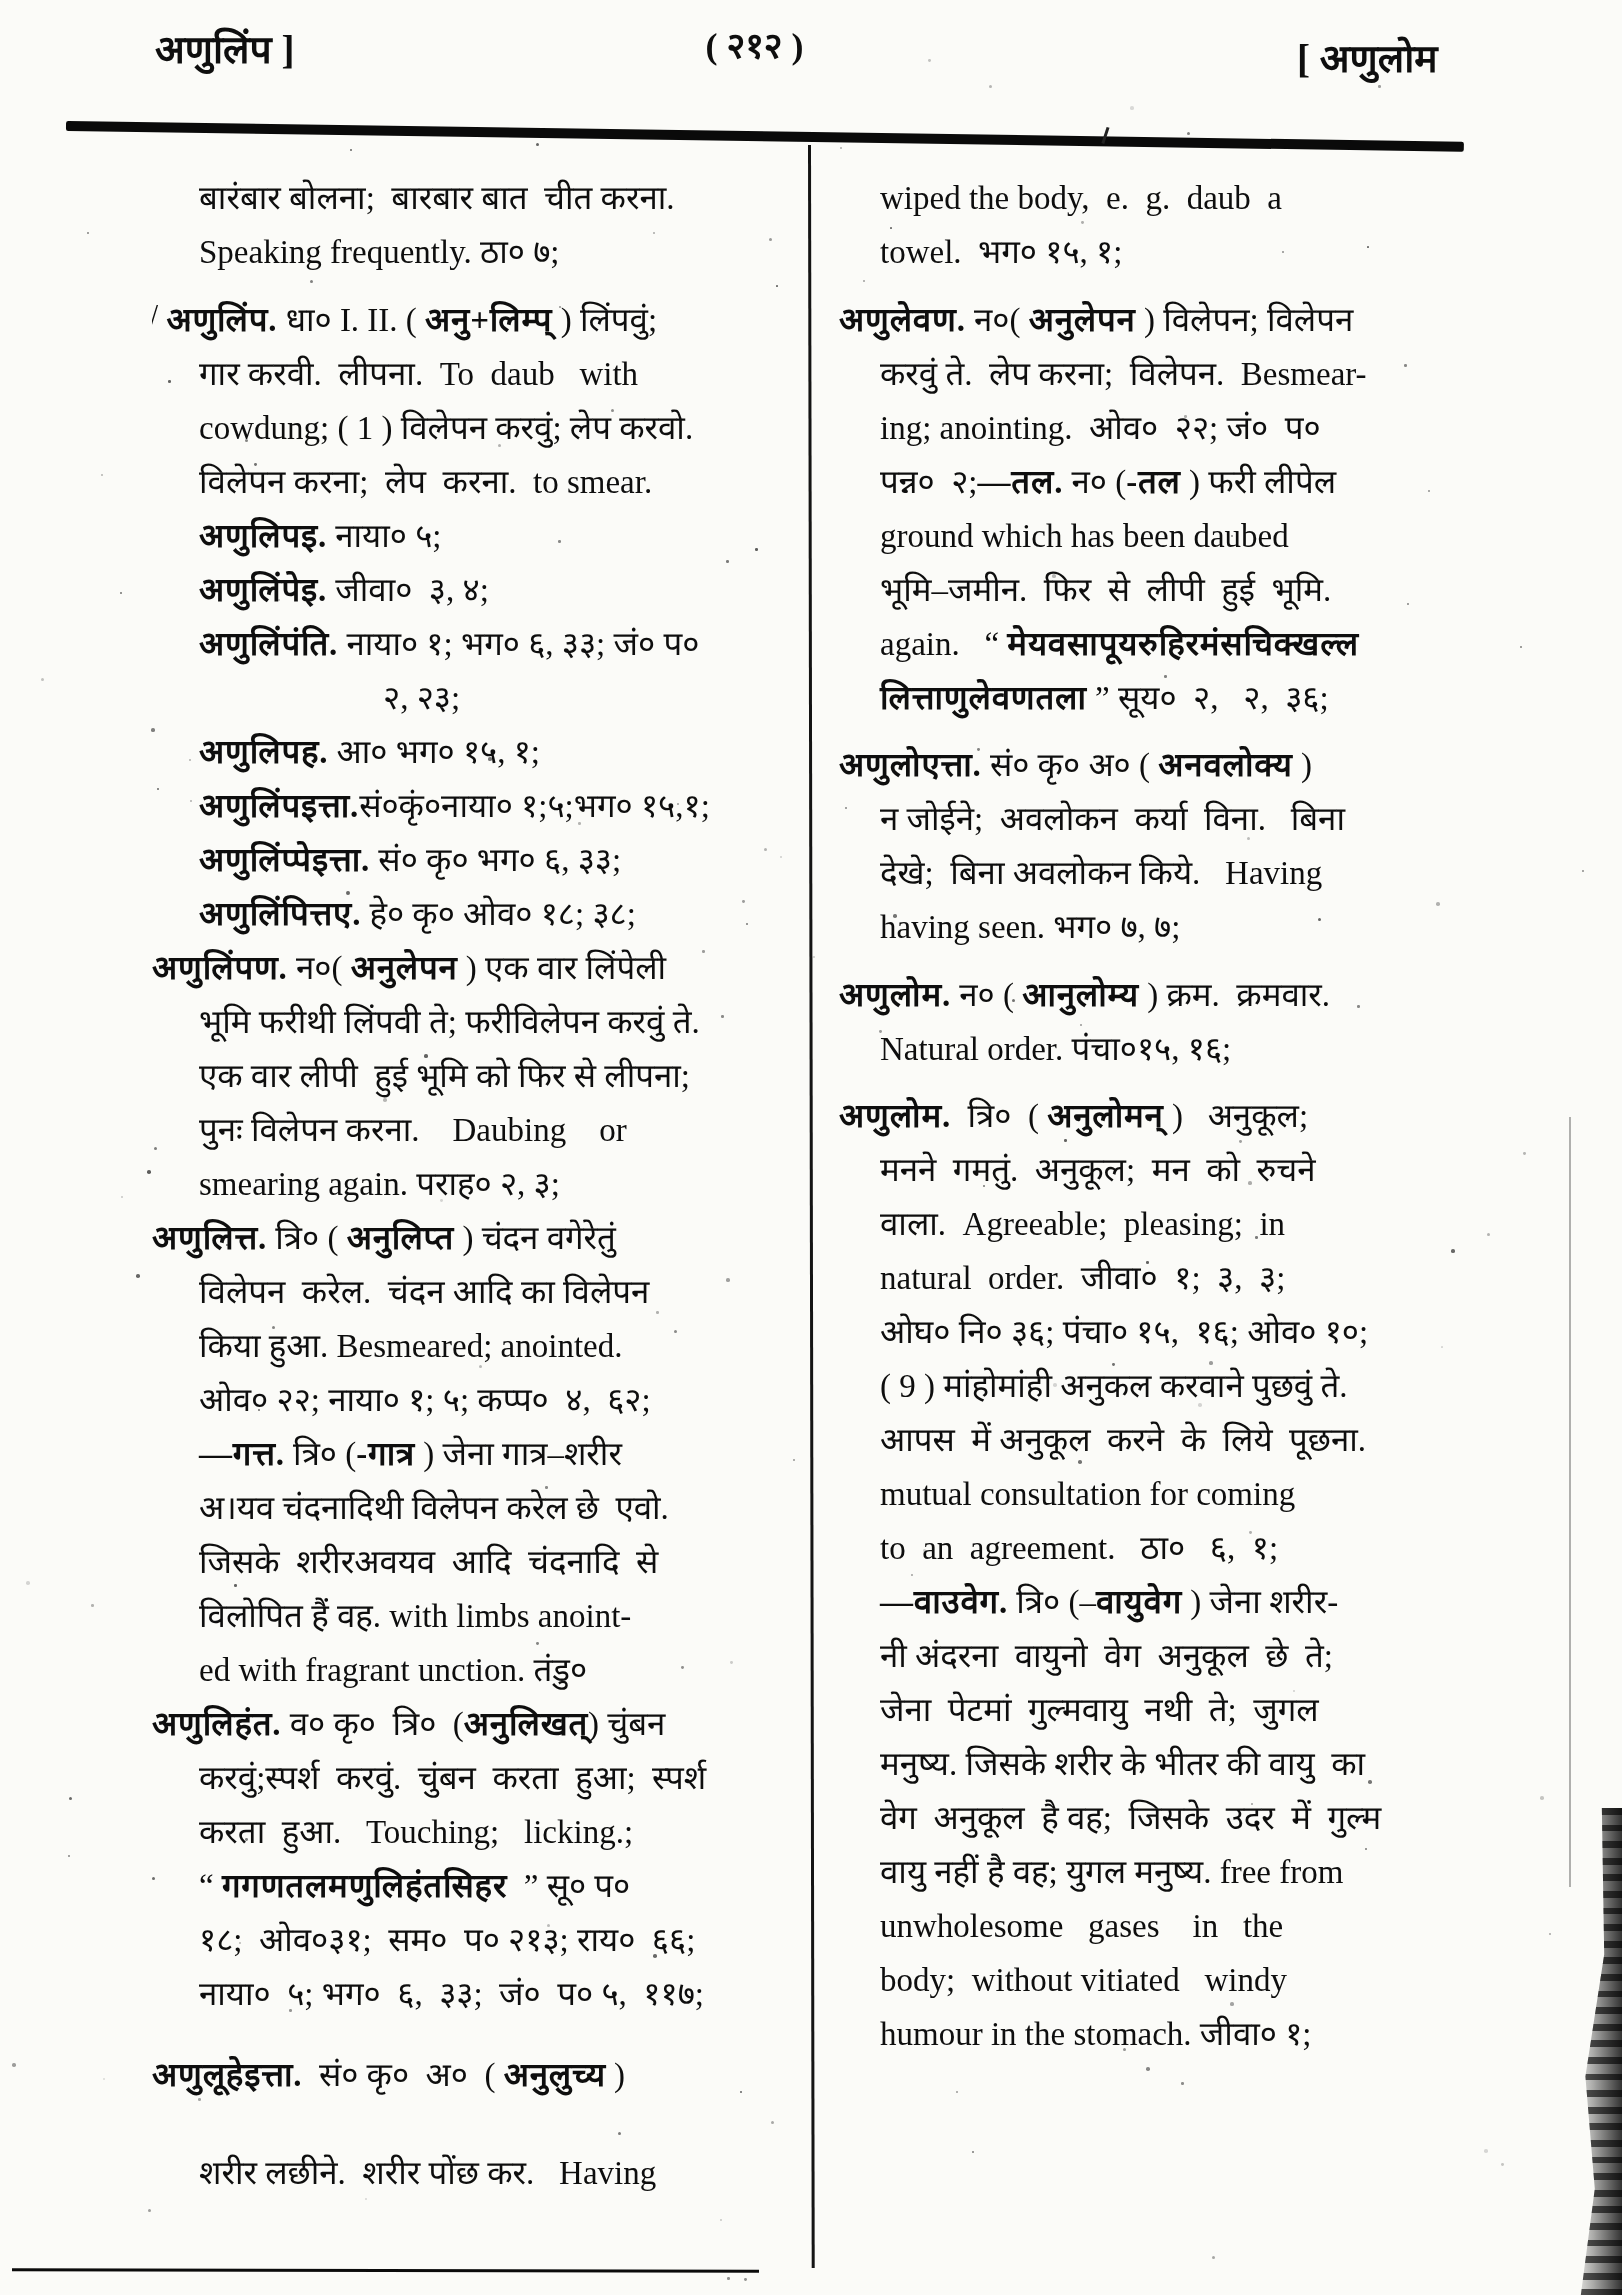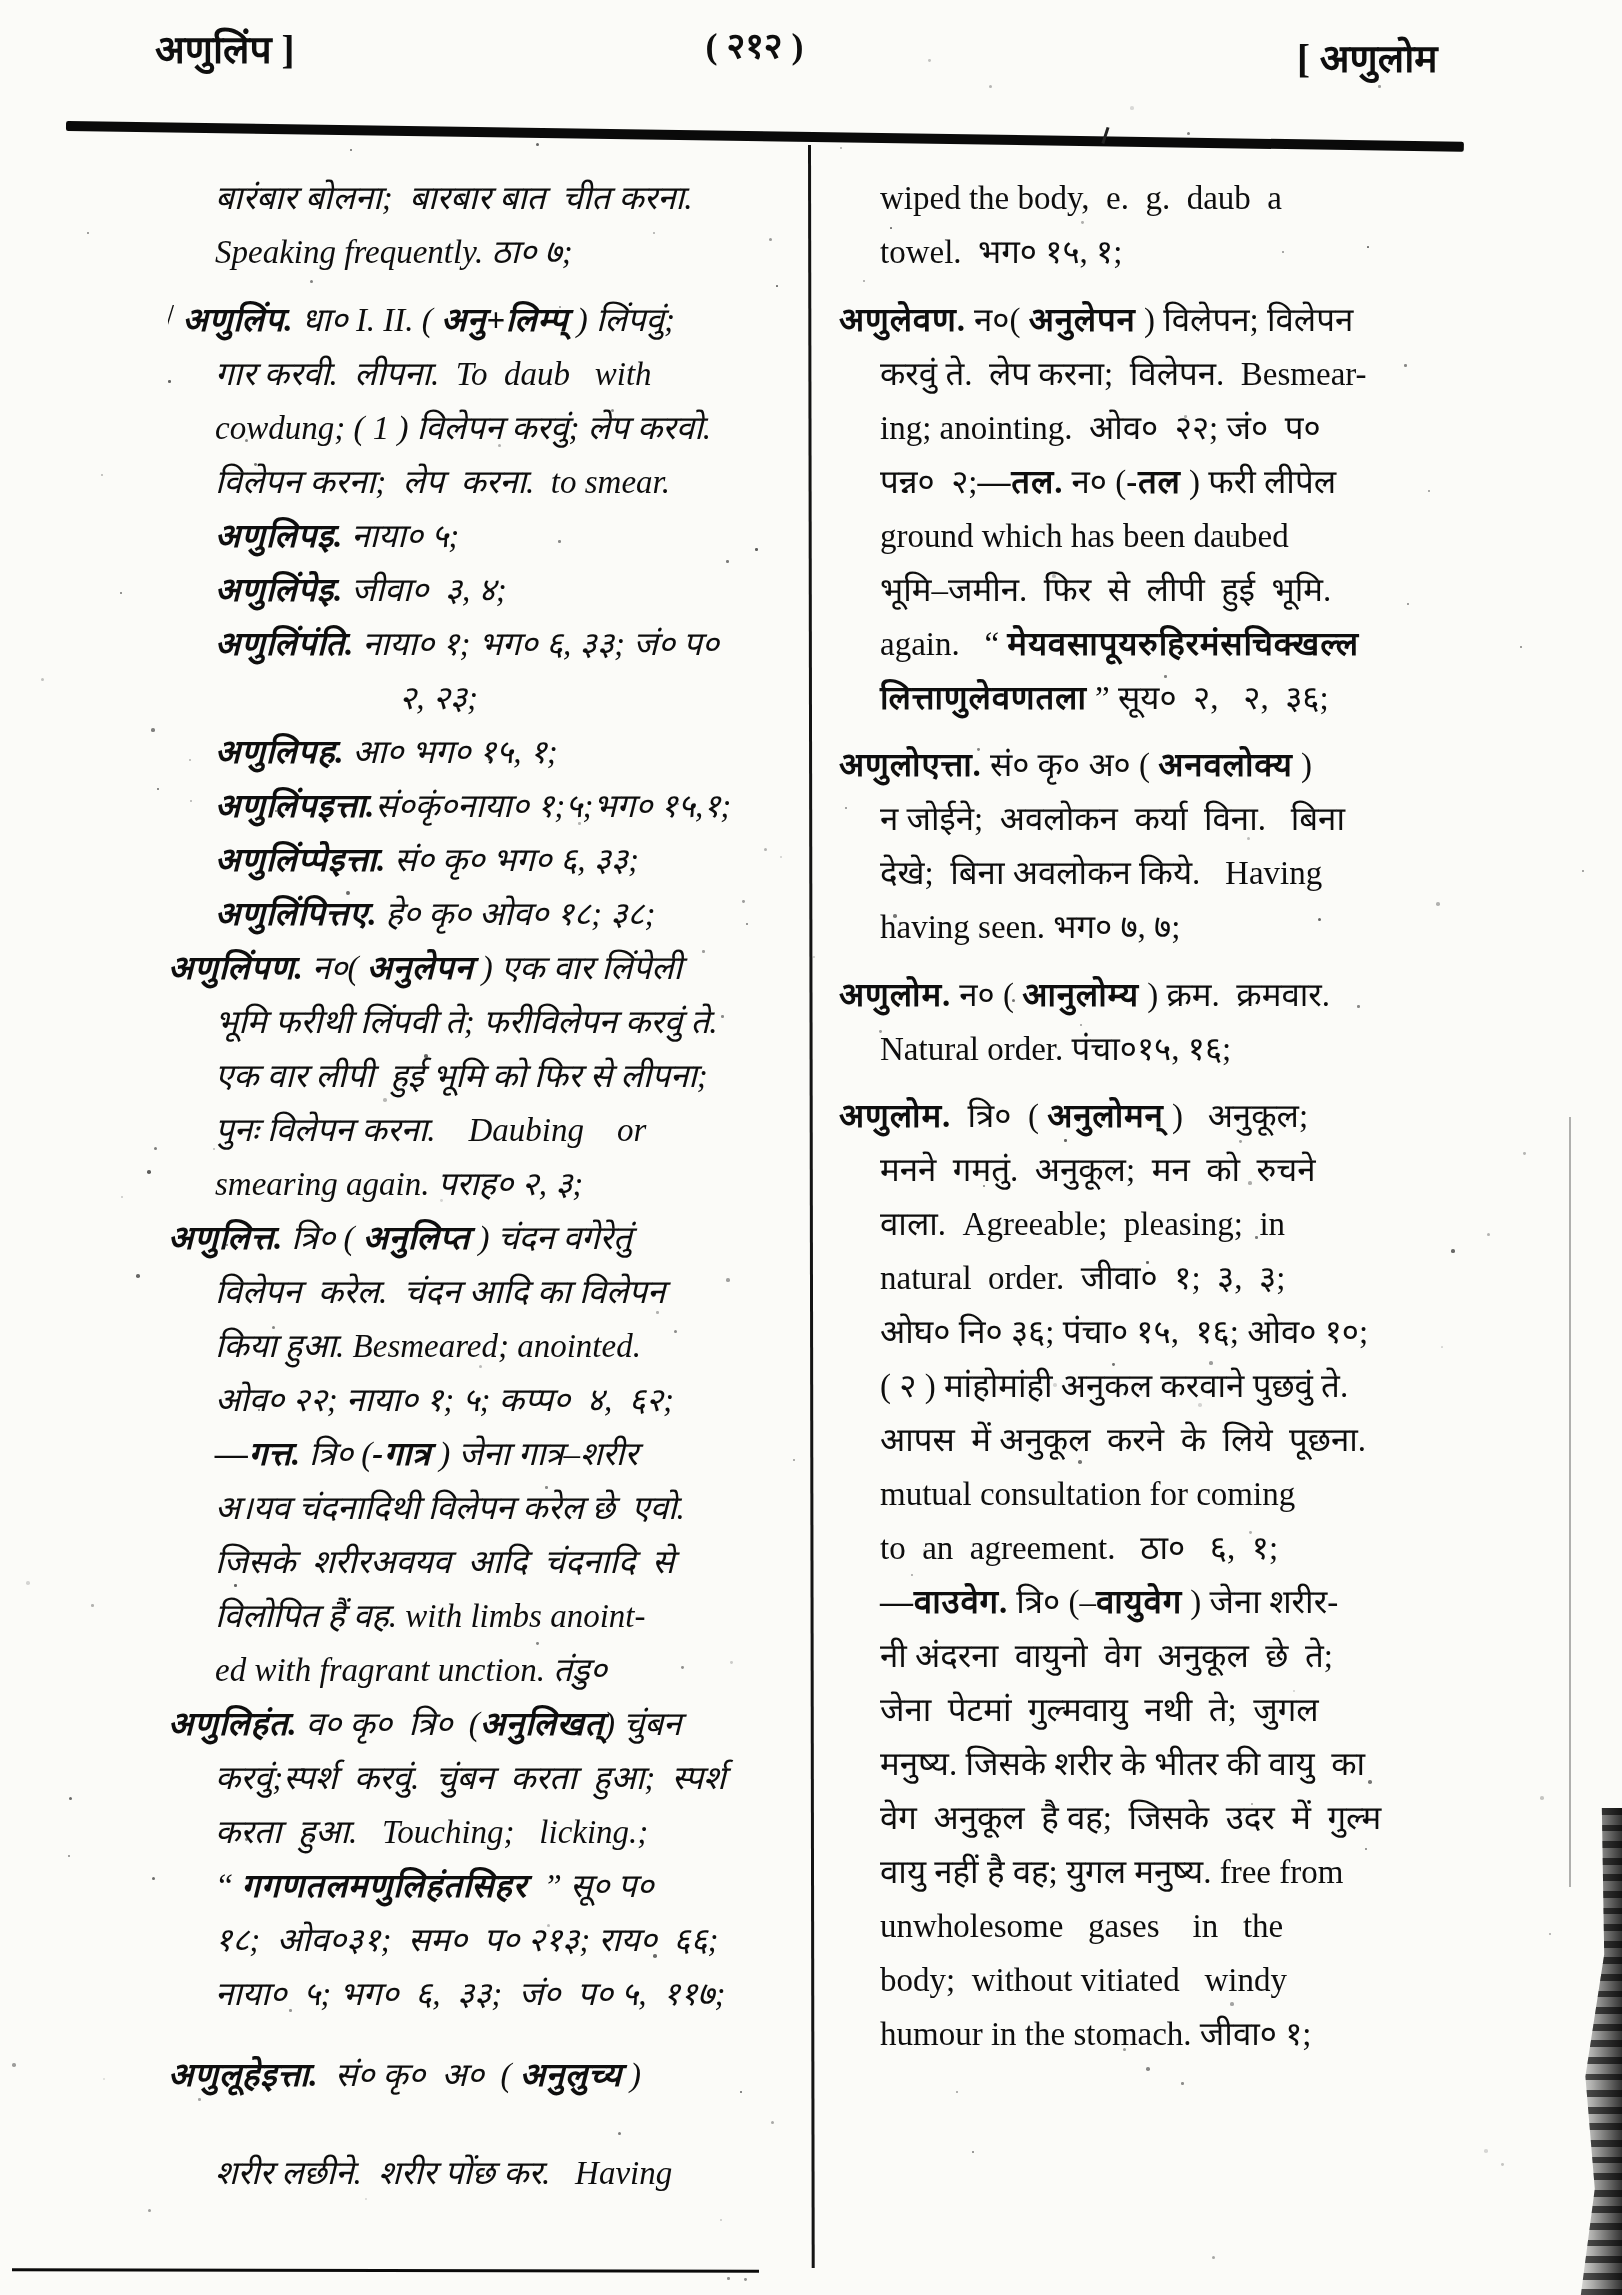--- a/index.html
+++ b/index.html
@@ -28,21 +28,21 @@
   
   .divider{
     position:absolute;left:808px;top:145px;width:3px;height:2123px;
     background:#141414;transform:rotate(-0.1deg);transform-origin:top center;
   }
   .col{
     position:absolute;top:171px;
     font-size:33px;line-height:54px;
     overflow:hidden;
   }
-  .col-left{left:168px;width:622px;height:2083px;font-style:italic;}
+  .col-left{left:152px;width:622px;height:2083px;}
   .col-right{left:839px;width:705px;height:2008px;}
   .line{white-space:pre;}
   .line.h{margin-left:0;}
   .line.r{margin-left:-12px;}
   .col-left  .line.c{margin-left:47px;}
   .col-right .line.c{margin-left:41px;}
   .col-left  .line.ct{margin-left:231px;}
   .b{font-weight:700;letter-spacing:0.8px;}
   
   .bottom-line{
@@ -128,21 +128,21 @@
       <div class="line c"><span>न जोईने;  अवलोकन  कर्या  विना.   बिना</span></div>
       <div class="line c"><span>देखे;  बिना अवलोकन किये.   Having</span></div>
       <div class="line c"><span>having seen. भग० ७, ७;</span></div>
       <div class="line h" style="margin-top: 13.6px;"><span class="b">अणुलोम.</span><span> न० ( </span><span class="b">आनुलोम्य</span><span> ) क्रम.  क्रमवार.</span></div>
       <div class="line c"><span>Natural order. पंचा०१५, १६;</span></div>
       <div class="line h" style="margin-top: 13.6px;"><span class="b">अणुलोम.</span><span>  त्रि०  ( </span><span class="b">अनुलोमन्</span><span> )   अनुकूल;</span></div>
       <div class="line c"><span>मनने  गमतुं.  अनुकूल;  मन  को  रुचने</span></div>
       <div class="line c"><span>वाला.  Agreeable;  pleasing;  in</span></div>
       <div class="line c"><span>natural  order.  जीवा०  १;  ३,  ३;</span></div>
       <div class="line c"><span>ओघ० नि० ३६; पंचा० १५,  १६; ओव० १०;</span></div>
-      <div class="line c"><span>( २ ) मांहोमांही अनुकल करवाने पुछवुं ते.</span></div>
+      <div class="line c"><span>( 9 ) मांहोमांही अनुकल करवाने पुछवुं ते.</span></div>
       <div class="line c"><span>आपस  में अनुकूल  करने  के  लिये  पूछना.</span></div>
       <div class="line c"><span>mutual consultation for coming</span></div>
       <div class="line c"><span>to  an  agreement.   ठा०   ६,  १;</span></div>
       <div class="line c"><span class="b">—वाउवेग.</span><span> त्रि० (–</span><span class="b">वायुवेग</span><span> ) जेना शरीर-</span></div>
       <div class="line c"><span>नी अंदरना  वायुनो  वेग  अनुकूल  छे  ते;</span></div>
       <div class="line c"><span>जेना  पेटमां  गुल्मवायु  नथी  ते;  जुगल</span></div>
       <div class="line c"><span>मनुष्य. जिसके शरीर के भीतर की वायु  का</span></div>
       <div class="line c"><span>वेग  अनुकूल  है वह;  जिसके  उदर  में  गुल्म</span></div>
       <div class="line c"><span>वायु नहीं है वह; युगल मनुष्य. free from</span></div>
       <div class="line c"><span>unwholesome   gases    in   the</span></div>

